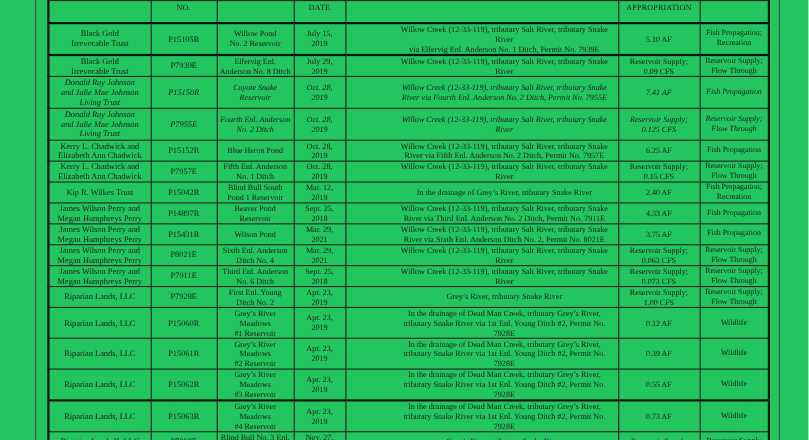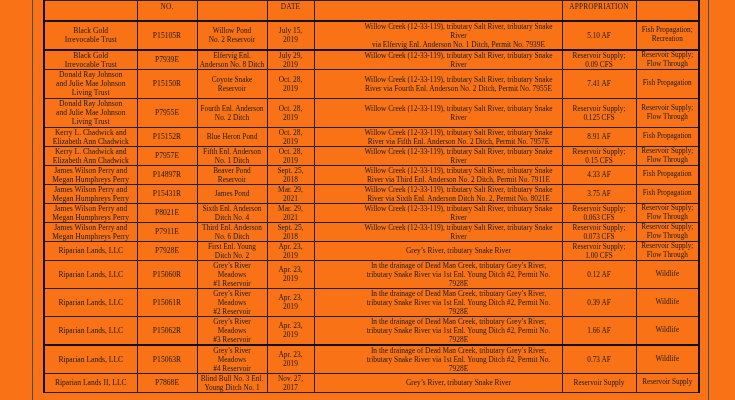--- a/index.html
+++ b/index.html
@@ -1,18 +1,18 @@
 <!DOCTYPE html>
 <html><head>
 <meta charset="utf-8">
 <style>
   html,body{margin:0;padding:0;background:#ffffff;}
   .page{
     position:relative;width:735px;height:400px;overflow:hidden;
-    background:#f97316;
+    background:#22c55e;
     font-family:"Liberation Serif","DejaVu Serif",serif;
     color:#1b1b1b;
   }
   .edge-line{position:absolute;top:0;bottom:0;width:1px;background:#4a4a4a;}
   .edge-line.left{left:32px;}
   .edge-line.right{left:708px;}
   table.permits{
     position:absolute;left:43px;top:0;
     border-collapse:collapse;table-layout:fixed;
     width:657px;
@@ -35,21 +35,21 @@
     font-weight:normal;
     font-size:7.6px;line-height:9px;
   }
   thead tr{height:20px;}
   thead th{
     vertical-align:top;padding-top:1px;
     font-size:7.3px;letter-spacing:.2px;
     border-bottom:2.5px solid #121212;
   }
   tbody tr{height:19px;}
-  tbody tr.tall{height:29px;}
+  tbody tr.tall{height:29px;font-style:italic;}
   tbody tr.thick-after td{border-bottom:2.5px solid #121212;}
   td.c-fac{font-size:7.3px;}
   td.c-date{font-size:7.4px;margin-top:40px;}
   td.c-src{font-size:7.4px;padding-left:43px;}
   td.c-app{font-size:7.3px;}
   td.c-use{font-size:7.2px;}
 </style>
 </head>
 <body>
 
@@ -137,54 +137,66 @@
     </tr>
         <tr>
       <td class="c-name">Kerry L. Chadwick and
 Elizabeth Ann Chadwick</td>
       <td class="c-no">P15152R</td>
       <td class="c-fac">Blue Heron Pond</td>
       <td class="c-date">Oct. 28,
 2019</td>
       <td class="c-src">Willow Creek (12-33-119), tributary Salt River, tributary Snake
 River via Fifth Enl. Anderson No. 2 Ditch, Permit No. 7957E</td>
-      <td class="c-app">8.91 AF</td>
+      <td class="c-app">6.25 AF</td>
       <td class="c-use">Fish Propagation</td>
     </tr>
         <tr>
       <td class="c-name">Kerry L. Chadwick and
 Elizabeth Ann Chadwick</td>
       <td class="c-no">P7957E</td>
       <td class="c-fac">Fifth Enl. Anderson
 No. 1 Ditch</td>
       <td class="c-date">Oct. 28,
 2019</td>
       <td class="c-src">Willow Creek (12-33-119), tributary Salt River, tributary Snake River</td>
       <td class="c-app">Reservoir Supply;
 0.15 CFS</td>
       <td class="c-use">Reservoir Supply;
 Flow Through</td>
+    </tr>
+        <tr>
+      <td class="c-name">Kip R. Wilkes Trust</td>
+      <td class="c-no">P15042R</td>
+      <td class="c-fac">Blind Bull South
+Pond 1 Reservoir</td>
+      <td class="c-date">Mar. 12,
+2019</td>
+      <td class="c-src">In the drainage of Grey’s River, tributary Snake River</td>
+      <td class="c-app">2.40 AF</td>
+      <td class="c-use">Fish Propagation;
+Recreation</td>
     </tr>
         <tr>
       <td class="c-name">James Wilson Perry and
 Megan Humphreys Perry</td>
       <td class="c-no">P14897R</td>
       <td class="c-fac">Beaver Pond Reservoir</td>
       <td class="c-date">Sept. 25,
 2018</td>
       <td class="c-src">Willow Creek (12-33-119), tributary Salt River, tributary Snake
 River via Third Enl. Anderson No. 2 Ditch, Permit No. 7911E</td>
       <td class="c-app">4.33 AF</td>
       <td class="c-use">Fish Propagation</td>
     </tr>
         <tr>
       <td class="c-name">James Wilson Perry and
 Megan Humphreys Perry</td>
       <td class="c-no">P15431R</td>
-      <td class="c-fac">James Pond</td>
+      <td class="c-fac">Wilson Pond</td>
       <td class="c-date">Mar. 29,
 2021</td>
       <td class="c-src">Willow Creek (12-33-119), tributary Salt River, tributary Snake
 River via Sixth Enl. Anderson Ditch No. 2, Permit No. 8021E</td>
       <td class="c-app">3.75 AF</td>
       <td class="c-use">Fish Propagation</td>
     </tr>
         <tr>
       <td class="c-name">James Wilson Perry and
 Megan Humphreys Perry</td>
@@ -252,21 +264,21 @@
     </tr>
         <tr class="thick-after">
       <td class="c-name">Riparian Lands, LLC</td>
       <td class="c-no">P15062R</td>
       <td class="c-fac">Grey’s River Meadows
 #3 Reservoir</td>
       <td class="c-date">Apr. 23,
 2019</td>
       <td class="c-src">In the drainage of Dead Man Creek, tributary Grey’s River,
 tributary Snake River via 1st Enl. Young Ditch #2, Permit No. 7928E</td>
-      <td class="c-app">1.66 AF</td>
+      <td class="c-app">0.55 AF</td>
       <td class="c-use">Wildlife</td>
     </tr>
         <tr>
       <td class="c-name">Riparian Lands, LLC</td>
       <td class="c-no">P15063R</td>
       <td class="c-fac">Grey’s River Meadows
 #4 Reservoir</td>
       <td class="c-date">Apr. 23,
 2019</td>
       <td class="c-src">In the drainage of Dead Man Creek, tributary Grey’s River,

